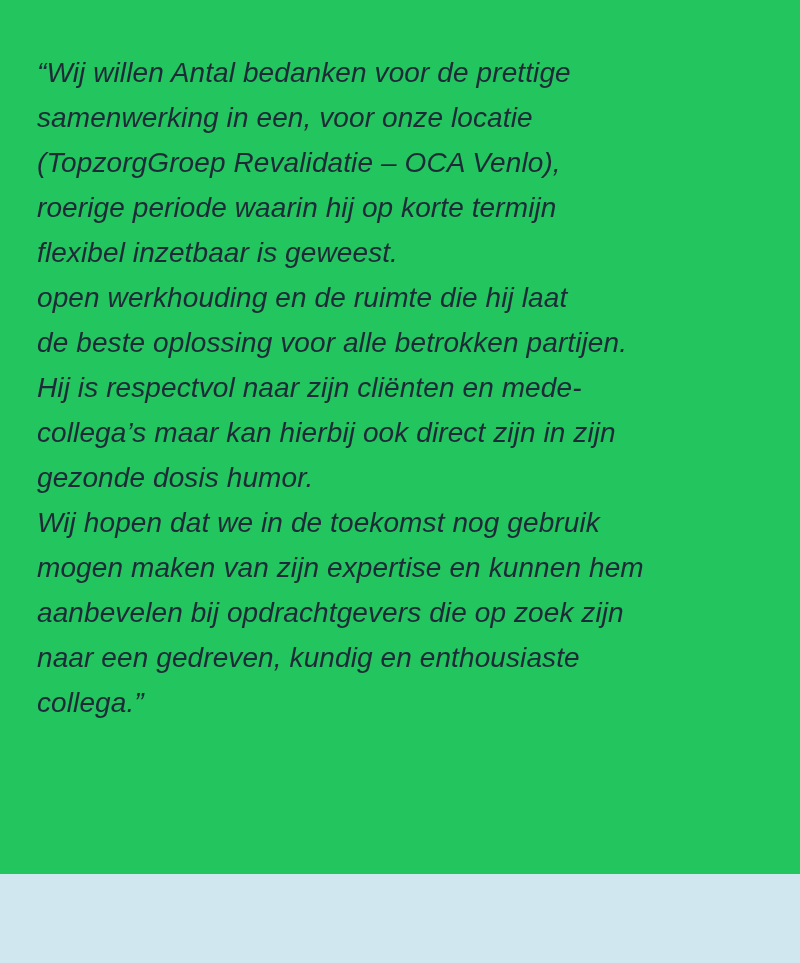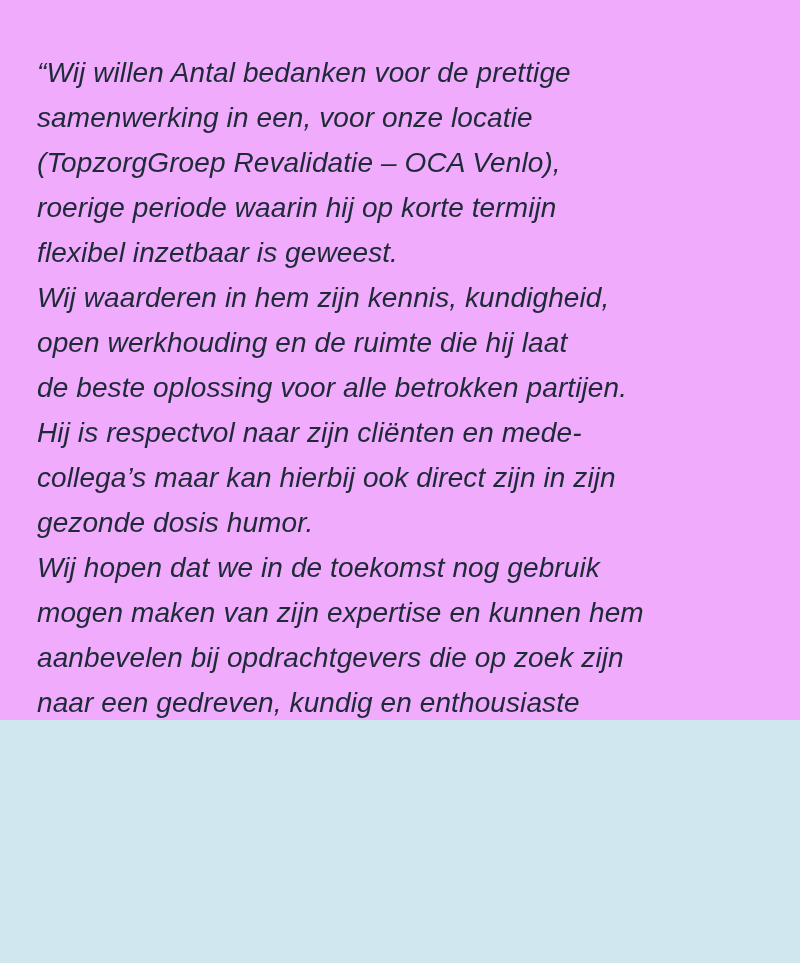--- a/index.html
+++ b/index.html
@@ -8,24 +8,24 @@
     }
     body {
       width: 800px;
       height: 963px;
       background: #d0e7f0;
       overflow: hidden;
     }
     .quote-card {
       position: relative;
       width: 800px;
-      height: 720px;
+      height: 874px;
       box-sizing: border-box;
       padding: 50px 20px 0 37px;
-      background: #f0abfc;
+      background: #22c55e;
       color: #1e2a37;
     }
     .line {
       display: block;
       font-family: "Liberation Sans", sans-serif;
       font-style: italic;
       font-weight: 400;
       font-size: 28px;
       line-height: 45px;
       height: 45px;
@@ -38,23 +38,23 @@
   </style>
 </head>
 <body>
 
 <div class="quote-card" id="quote">
     <span class="line"><span class="seg-normal">“Wij willen Antal bedanken voor de prettige</span></span>
     <span class="line"><span class="seg-normal">samenwerking in een, voor onze locatie</span></span>
     <span class="line"><span class="seg-normal">(TopzorgGroep Revalidatie – OCA Venlo),</span></span>
     <span class="line"><span class="seg-normal">roerige periode waarin hij op korte termijn</span></span>
     <span class="line"><span class="seg-bold">flexibel inzetbaar</span><span class="seg-normal"> is geweest.</span></span>
-    <span class="line"><span class="seg-normal">Wij waarderen in hem zijn </span><span class="seg-bold">kennis</span><span class="seg-normal">, </span><span class="seg-bold">kundigheid</span><span class="seg-normal">,</span></span>
     <span class="line"><span class="seg-bold">open werkhouding</span><span class="seg-normal"> en de </span><span class="seg-bold">ruimte</span><span class="seg-normal"> die hij laat</span></span>
     <span class="line"><span class="seg-normal">de beste oplossing voor alle betrokken partijen.</span></span>
     <span class="line"><span class="seg-normal">Hij is </span><span class="seg-bold">respectvol</span><span class="seg-normal"> naar zijn cliënten en mede-</span></span>
     <span class="line"><span class="seg-normal">collega’s maar kan hierbij </span><span class="seg-bold">ook direct</span><span class="seg-normal"> zijn in zijn</span></span>
     <span class="line"><span class="seg-normal">gezonde dosis </span><span class="seg-bold">humor</span><span class="seg-normal">.</span></span>
     <span class="line"><span class="seg-normal">Wij hopen dat we in de toekomst nog gebruik</span></span>
     <span class="line"><span class="seg-normal">mogen maken van zijn expertise en kunnen hem</span></span>
     <span class="line"><span class="seg-bold">aanbevelen</span><span class="seg-normal"> bij opdrachtgevers die op zoek zijn</span></span>
     <span class="line"><span class="seg-normal">naar een </span><span class="seg-bold">gedreven, kundig en enthousiaste</span></span>
+    <span class="line"><span class="seg-bold">collega</span><span class="seg-normal">.”</span></span>
   </div>
 
 </body></html>

